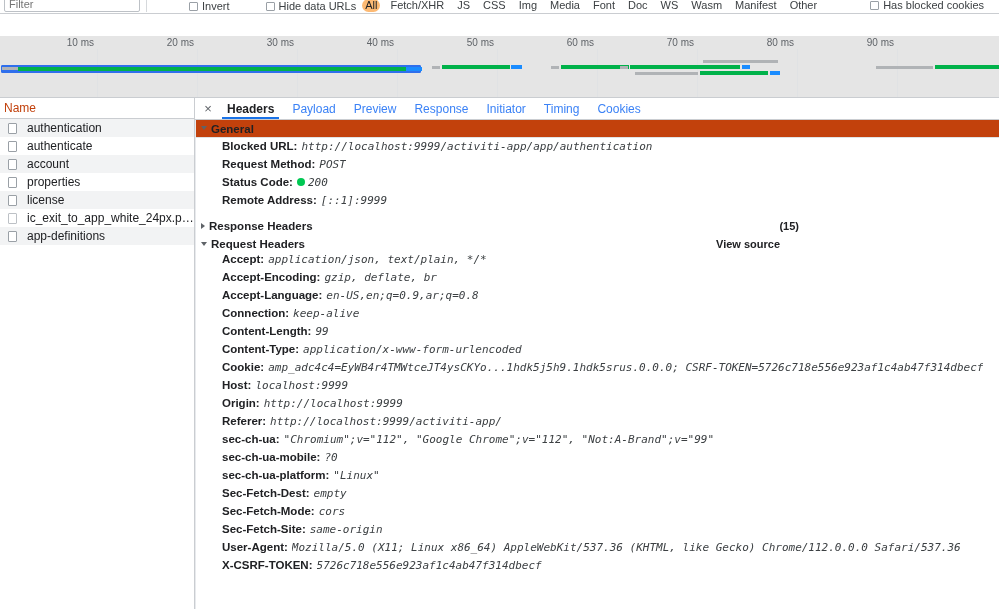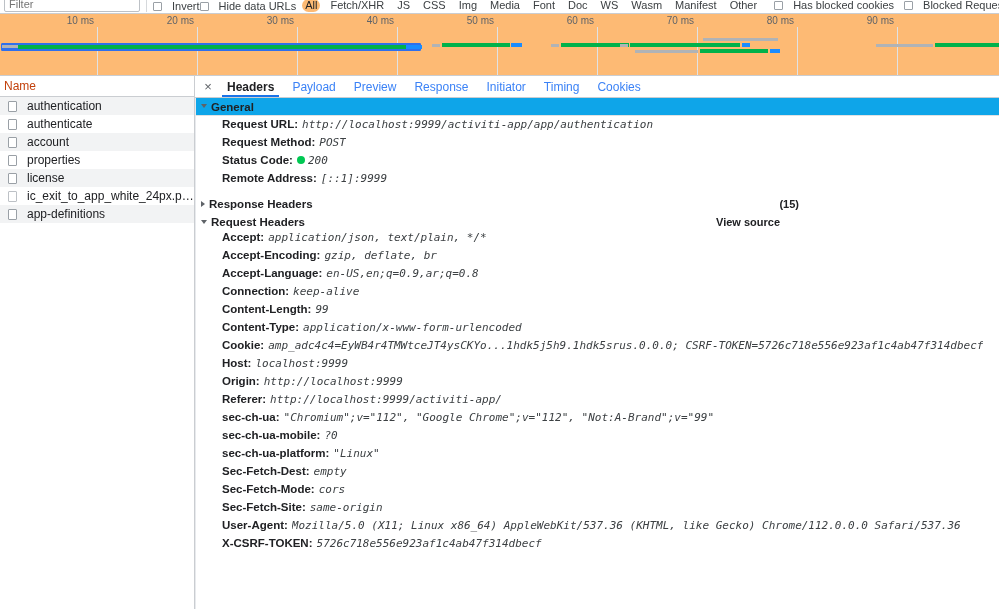--- a/index.html
+++ b/index.html
@@ -55,25 +55,26 @@
   .filter-sep {
     width: 1px;
     height: 13px;
     background: #d6d9dc;
     margin: 0 6px 1px 6px;
     flex: 0 0 1px;
   }
   .chk-item {
     display: flex;
     align-items: center;
-    gap: 10px;
+    gap: 4px;
     margin-bottom: 1px;
     white-space: nowrap;
     font-size: 11px;
     color: #3c4043;
+    margin-left: 36px;
   }
   .chk-box {
     width: 9px;
     height: 9px;
     border: 1px solid #9aa0a6;
     border-radius: 1px;
     background: #fff;
     box-sizing: border-box;
     flex: 0 0 9px;
   }
@@ -101,24 +102,25 @@
     gap: 10px;
     margin-left: 8px;
     margin-bottom: 1px;
   }
 
   
   .overview {
     position: relative;
     flex: 0 0 62px;
     height: 62px;
-    background: #fdba74;
+    background: #e5e5e5;
     border-bottom: 1px solid #cacdd1;
     box-sizing: border-box;
     overflow: hidden;
+    margin-top: 22px;
   }
   .ruler {
     position: absolute;
     left: 0; top: 0; right: 0;
     height: 13px;
   }
   .tick {
     position: absolute;
     top: 0;
     bottom: 0;
@@ -290,21 +292,21 @@
   .headers-body {
     flex: 1 1 auto;
     overflow: hidden;
     border-left: 1px solid #e8eaed;
     position: relative;
   }
   .section-title {
     display: flex;
     align-items: center;
     height: 18px;
-    background: #0ea5e9;
+    background: #c2410c;
     border-bottom: 1px solid #e0e2e4;
     padding-left: 5px;
     font-size: 11.5px;
     font-weight: bold;
     color: #202124;
     box-sizing: border-box;
   }
   .section-title.plain {
     background: #ffffff;
     border-bottom: none;
@@ -543,21 +545,21 @@
       </div>
 
       <div class="headers-body">
 
         <div class="section-title">
           <span class="tri open"></span>
           <span>General</span>
         </div>
         <div class="general-block" id="general-rows">
             <div class="hdr-row">
-              <span class="hdr-key">Request URL:</span>
+              <span class="hdr-key">Blocked URL:</span>
               <span class="hdr-val">http://localhost:9999/activiti-app/app/authentication</span>
             </div>
             <div class="hdr-row">
               <span class="hdr-key">Request Method:</span>
               <span class="hdr-val">POST</span>
             </div>
             <div class="hdr-row">
               <span class="hdr-key">Status Code:</span>
               <span class="status-dot"></span>
               <span class="hdr-val" style="margin-left: 0px;">200</span>

